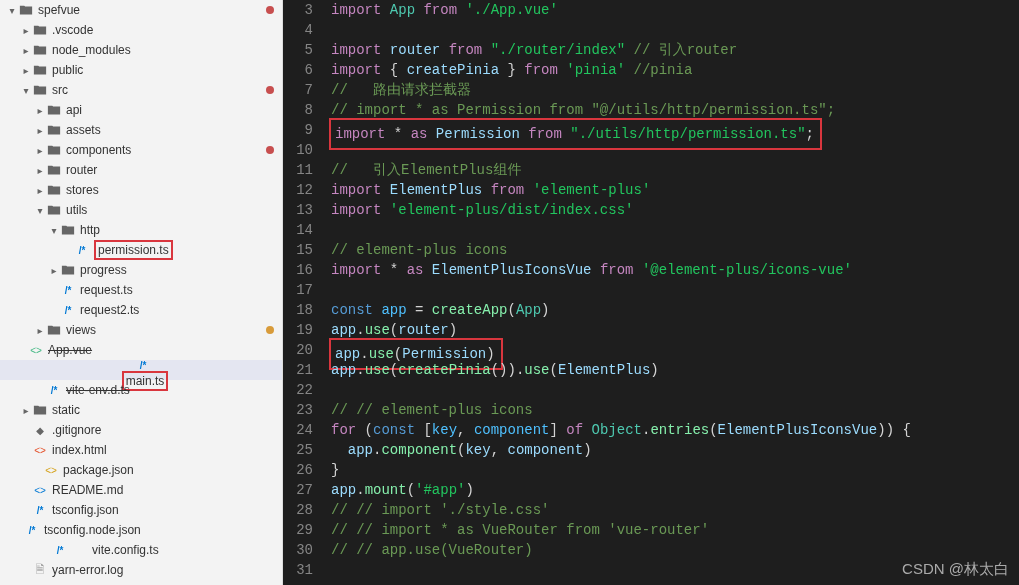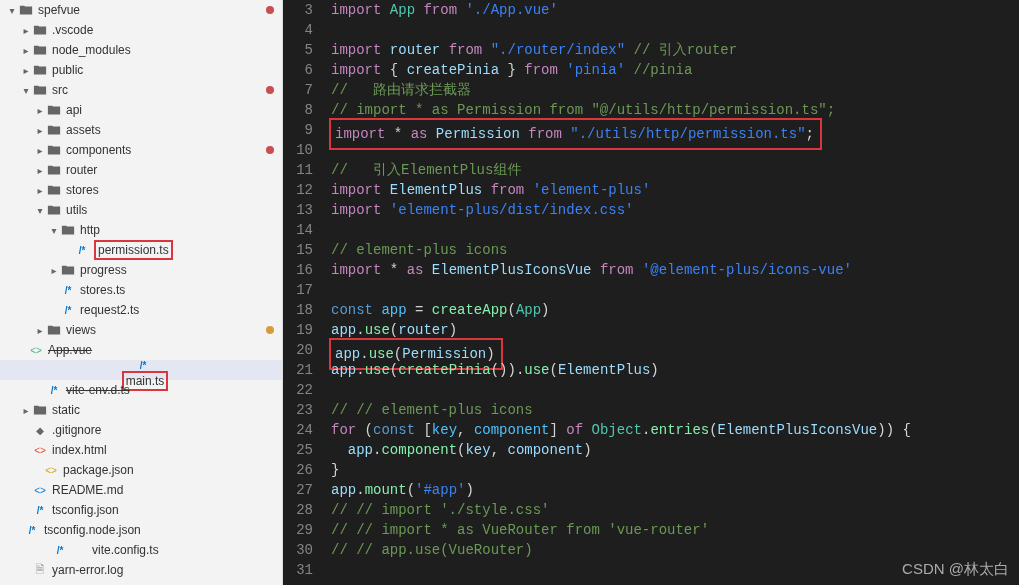--- a/index.html
+++ b/index.html
@@ -77,21 +77,21 @@
 }
 .gutter div { height: 20px; }
 .code { flex: 1; padding-right: 10px; }
 .code .line { height: 20px; white-space: pre; }
 .code .hl-red { border: 2px solid #d9363e; display: inline-block; margin: -2px; padding: 4px;}
 
 .kw { color: #c586c0; }
 .kw2 { color: #569cd6; }
 .cls { color: #4ec9b0; }
 .fn { color: #86efac; }
-.str { color: #3b82f6; }
+.str { color: #22c55e; }
 .cm { color: #6a9955; }
 .var { color: #9cdcfe; }
 .const { color: #4fc1ff; }
 .pun { color: #d4d4d4; }
 
 .watermark {
   position: absolute;
   bottom: 6px;
   right: 10px;
   color: #aaa;
@@ -224,21 +224,21 @@
       <span class="ficon folder-icon">
         <svg width="14" height="14" viewBox="0 0 16 16">
           <path fill="#666" d="M1 3h5l1 1h8v9H1z"></path>
         </svg>
       </span>
       <span>progress</span>
     </div>
     <div class="tree-item" style="padding-left: 48px;">
       <span class="chev"></span>
       <span class="ficon file-ts"></span>
-      <span>stores.ts</span>
+      <span>request.ts</span>
     </div>
     <div class="tree-item" style="padding-left: 48px;">
       <span class="chev"></span>
       <span class="ficon file-ts"></span>
       <span>request2.ts</span>
     </div>
     <div class="tree-item" style="padding-left: 34px;">
       <span class="chev">▸</span>
       <span class="ficon folder-icon">
         <svg width="14" height="14" viewBox="0 0 16 16">

